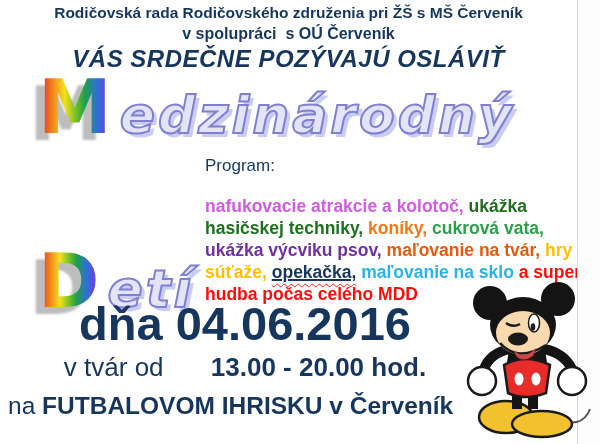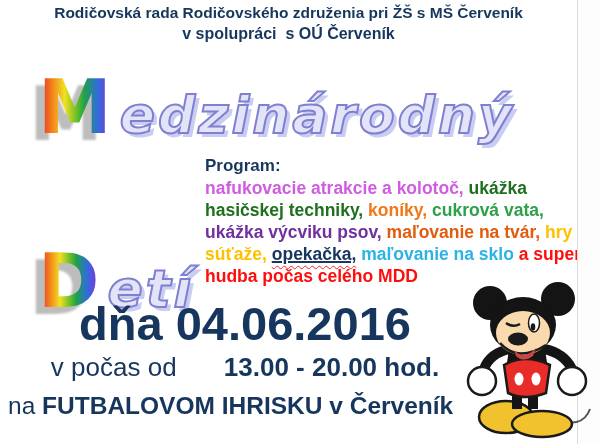--- a/index.html
+++ b/index.html
@@ -30,21 +30,21 @@
   }
   .wa-r {
     display:inline-block; margin-left:8px;
     font-size:52px; font-style:italic; letter-spacing:3px;
     color:#e4e4f8; -webkit-text-stroke:2px #8080d2;
     text-shadow:4px 4px 0 #c9cdf2;
   }
 
   
   .program { left:205px; top:156px; width:390px; }
-  .program-title { font-size:17px; font-weight:bold; display:block; margin-bottom:1px; }
+  .program-title { font-size:17px; font-weight:normal; display:block; margin-bottom:19px; }
   .program-text  { font-size:17.5px; font-weight:bold; line-height:22px; }
   .u-solid { text-decoration:underline; text-decoration-thickness:2px; }
   .u-wavy  { text-decoration:underline wavy #ff2020; text-decoration-thickness:1px; text-underline-offset:5px; }
 
   
   .date-line { left:20px; top:296px; width:450px; text-align:center; font-size:47px; font-weight:bold; white-space:nowrap; }
   .time-line { left:20px; top:352px; width:450px; text-align:center; font-size:26px; white-space:nowrap; }
   .time-value { font-weight:bold;margin-left:40px; }
   .loc-line  { left:8px; top:392px; font-size:24.5px; white-space:nowrap; }
   .venue, .venue-suffix { font-weight:bold; }
@@ -56,40 +56,41 @@
   
   .mickey { left:460px; top:281px; width:134px; height:160px; }
 </style>
 </head>
 <body>
 
 <div id="flyer" style="--navy: #17365D; --edge: #dcdcdc; --mk-body: #141414; --mk-face: #f9d9ad; --mk-shorts: #e82c2a; --mk-shoe: #f2c12e; --mk-glove: #ffffff; --mk-tongue: #cc4444;">
 
   <div class="abs hdr hdr2">v spolupráci  s OÚ Červeník</div>
   <div class="abs hdr hdr1">Rodičovská rada Rodičovského združenia pri ŽŠ s MŠ Červeník</div>
+  <div class="abs hdr hdr3">VÁS SRDEČNE POZÝVAJÚ OSLÁVIŤ</div>
 
   <div class="abs wa wa-row1">
     <span class="wa-i">M</span><span class="wa-r">edzinárodný</span>
   </div>
   <div class="abs wa wa-row3">
     <span class="wa-i">D</span><span class="wa-r">etí</span>
   </div>
 
   <div class="abs program">
     <span class="program-title">Program:</span>
     <p class="program-text" style="margin:0"><span style="color: rgb(208, 92, 224);">nafukovacie atrakcie a kolotoč, </span><span style="color: rgb(30, 112, 30);">ukážka hasičskej techniky, </span><span style="color: rgb(240, 120, 24);">koníky, </span><span style="color: rgb(45, 160, 74);">cukrová vata, </span><span style="color: rgb(112, 48, 160);">ukážka výcviku psov, </span><span style="color: rgb(226, 92, 16);">maľovanie na tvár, </span><span style="color: rgb(255, 192, 0);">hry a súťaže, </span><span class="u-solid" style="color: rgb(23, 54, 93);"><span class="u-wavy">opekačka,</span></span><span style="color: rgb(43, 179, 232);"> maľovanie na sklo </span><span style="color: rgb(255, 13, 13);">a super hudba počas celého MDD</span></p>
   </div>
 
   <div class="abs date-line">
     <span>dňa</span>
     <span>04.06.2016</span>
   </div>
 
   <div class="abs time-line">
-    <span>v počas od</span>
+    <span>v tvár od</span>
     <span class="time-value">13.00 - 20.00 hod.</span>
   </div>
 
   <div class="abs loc-line">
     <span>na</span>
     <span class="venue">FUTBALOVOM IHRISKU</span>
     <span class="venue-suffix">v Červeník</span>
   </div>
 
   <div class="abs edge-margin"></div>

